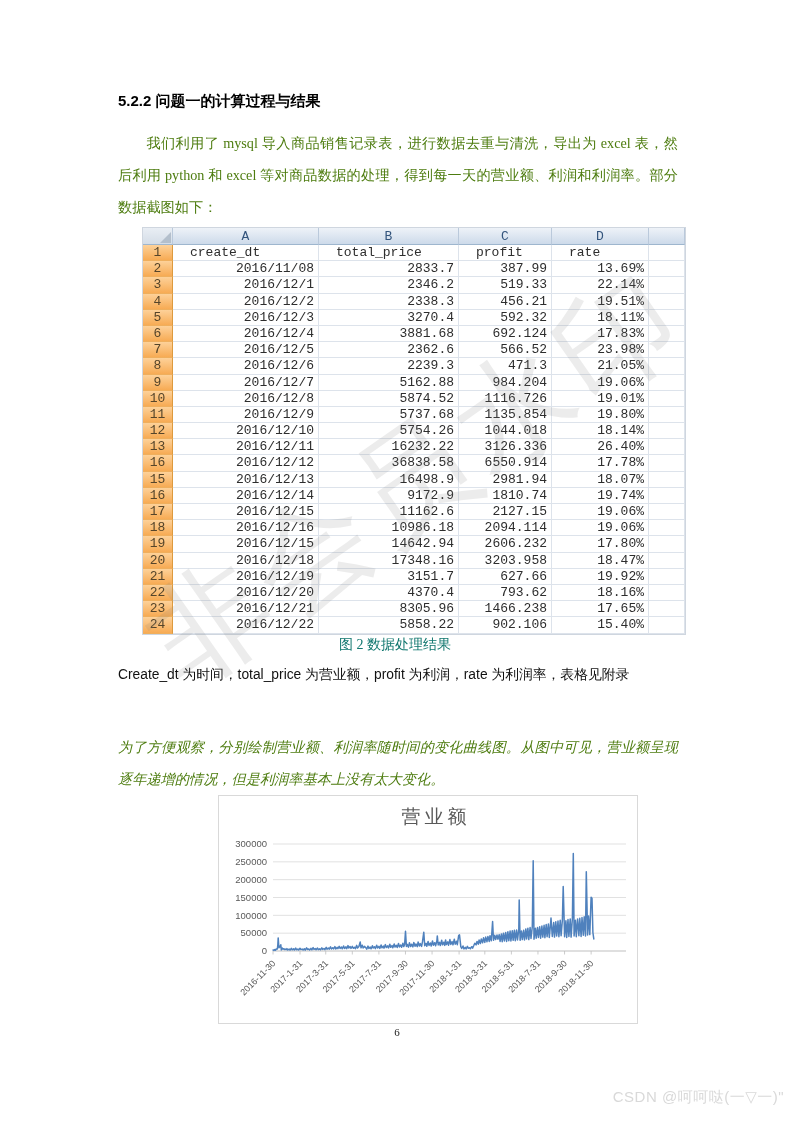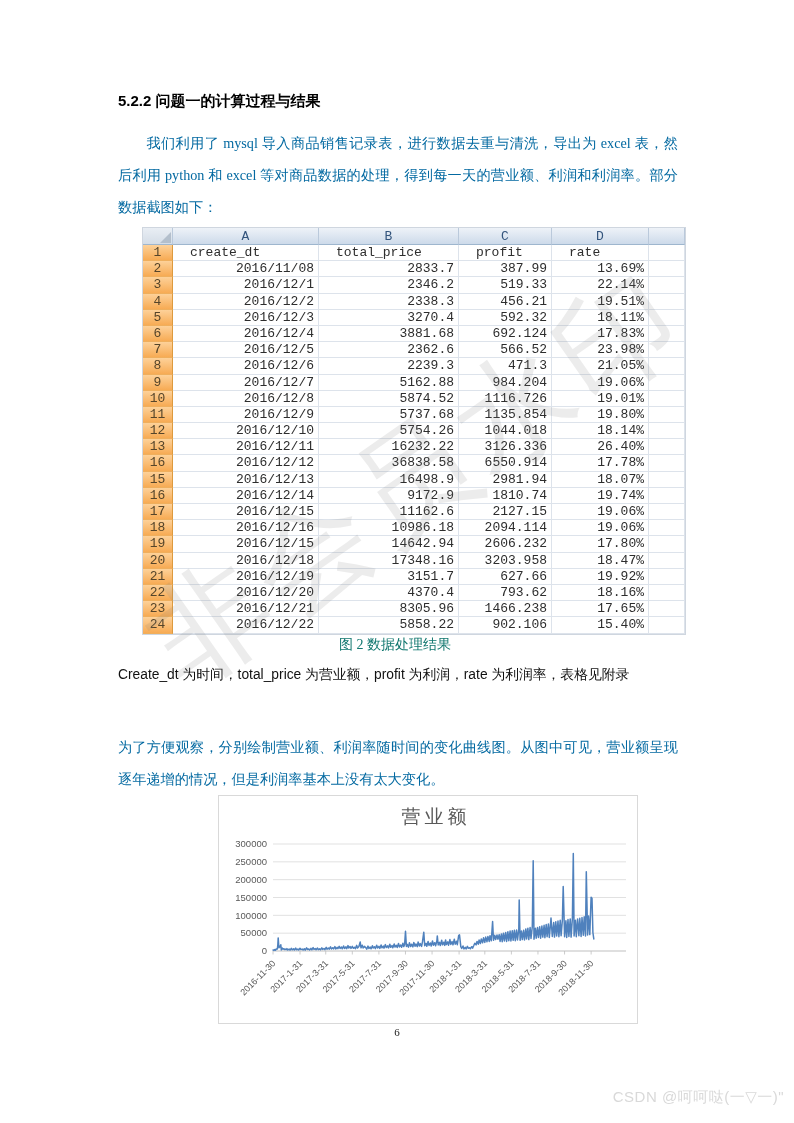--- a/index.html
+++ b/index.html
@@ -1,23 +1,23 @@
 <!DOCTYPE html>
 <html><head>
 <meta charset="utf-8">
 <style>
   html,body{margin:0;padding:0;background:#fff;}
   .page{position:relative;width:794px;height:1123px;background:#ffffff;overflow:hidden;
         font-family:"Liberation Serif","DejaVu Serif",serif;color:#1a1a1a;}
   .heading{position:absolute;left:118px;top:92px;margin:0;font-size:15px;font-weight:bold;
            font-family:"Liberation Sans","DejaVu Sans",sans-serif;color:#000;}
   .para{position:absolute;left:118px;width:560px;margin:0;font-size:14.2px;line-height:32px;
-        text-align:justify;color:#0369a1;}
+        text-align:justify;color:#4d7c0f;}
   .p1{top:127px;text-indent:2em;}
-  .p2{top:731px;}
+  .p2{top:731px;font-style:italic;}
   .note{position:absolute;left:118px;top:666px;width:570px;margin:0;font-size:13.8px;
         font-family:"Liberation Sans","DejaVu Sans",sans-serif;color:#111;}
   .caption{position:absolute;left:115px;top:636px;width:560px;text-align:center;font-size:14px;color:#0f766e;}
 
   
   .sheet{position:absolute;left:142px;top:227px;display:grid;z-index:1;
          grid-template-columns:30px 146px 140px 93px 97px 36px;
          grid-template-rows:17px;grid-auto-rows:16.2px;
          border:1px solid #cfd6df;background:#fff;}
   .colhead{background:linear-gradient(#eef2f8,#cddaea);color:#33547c;text-align:center;

